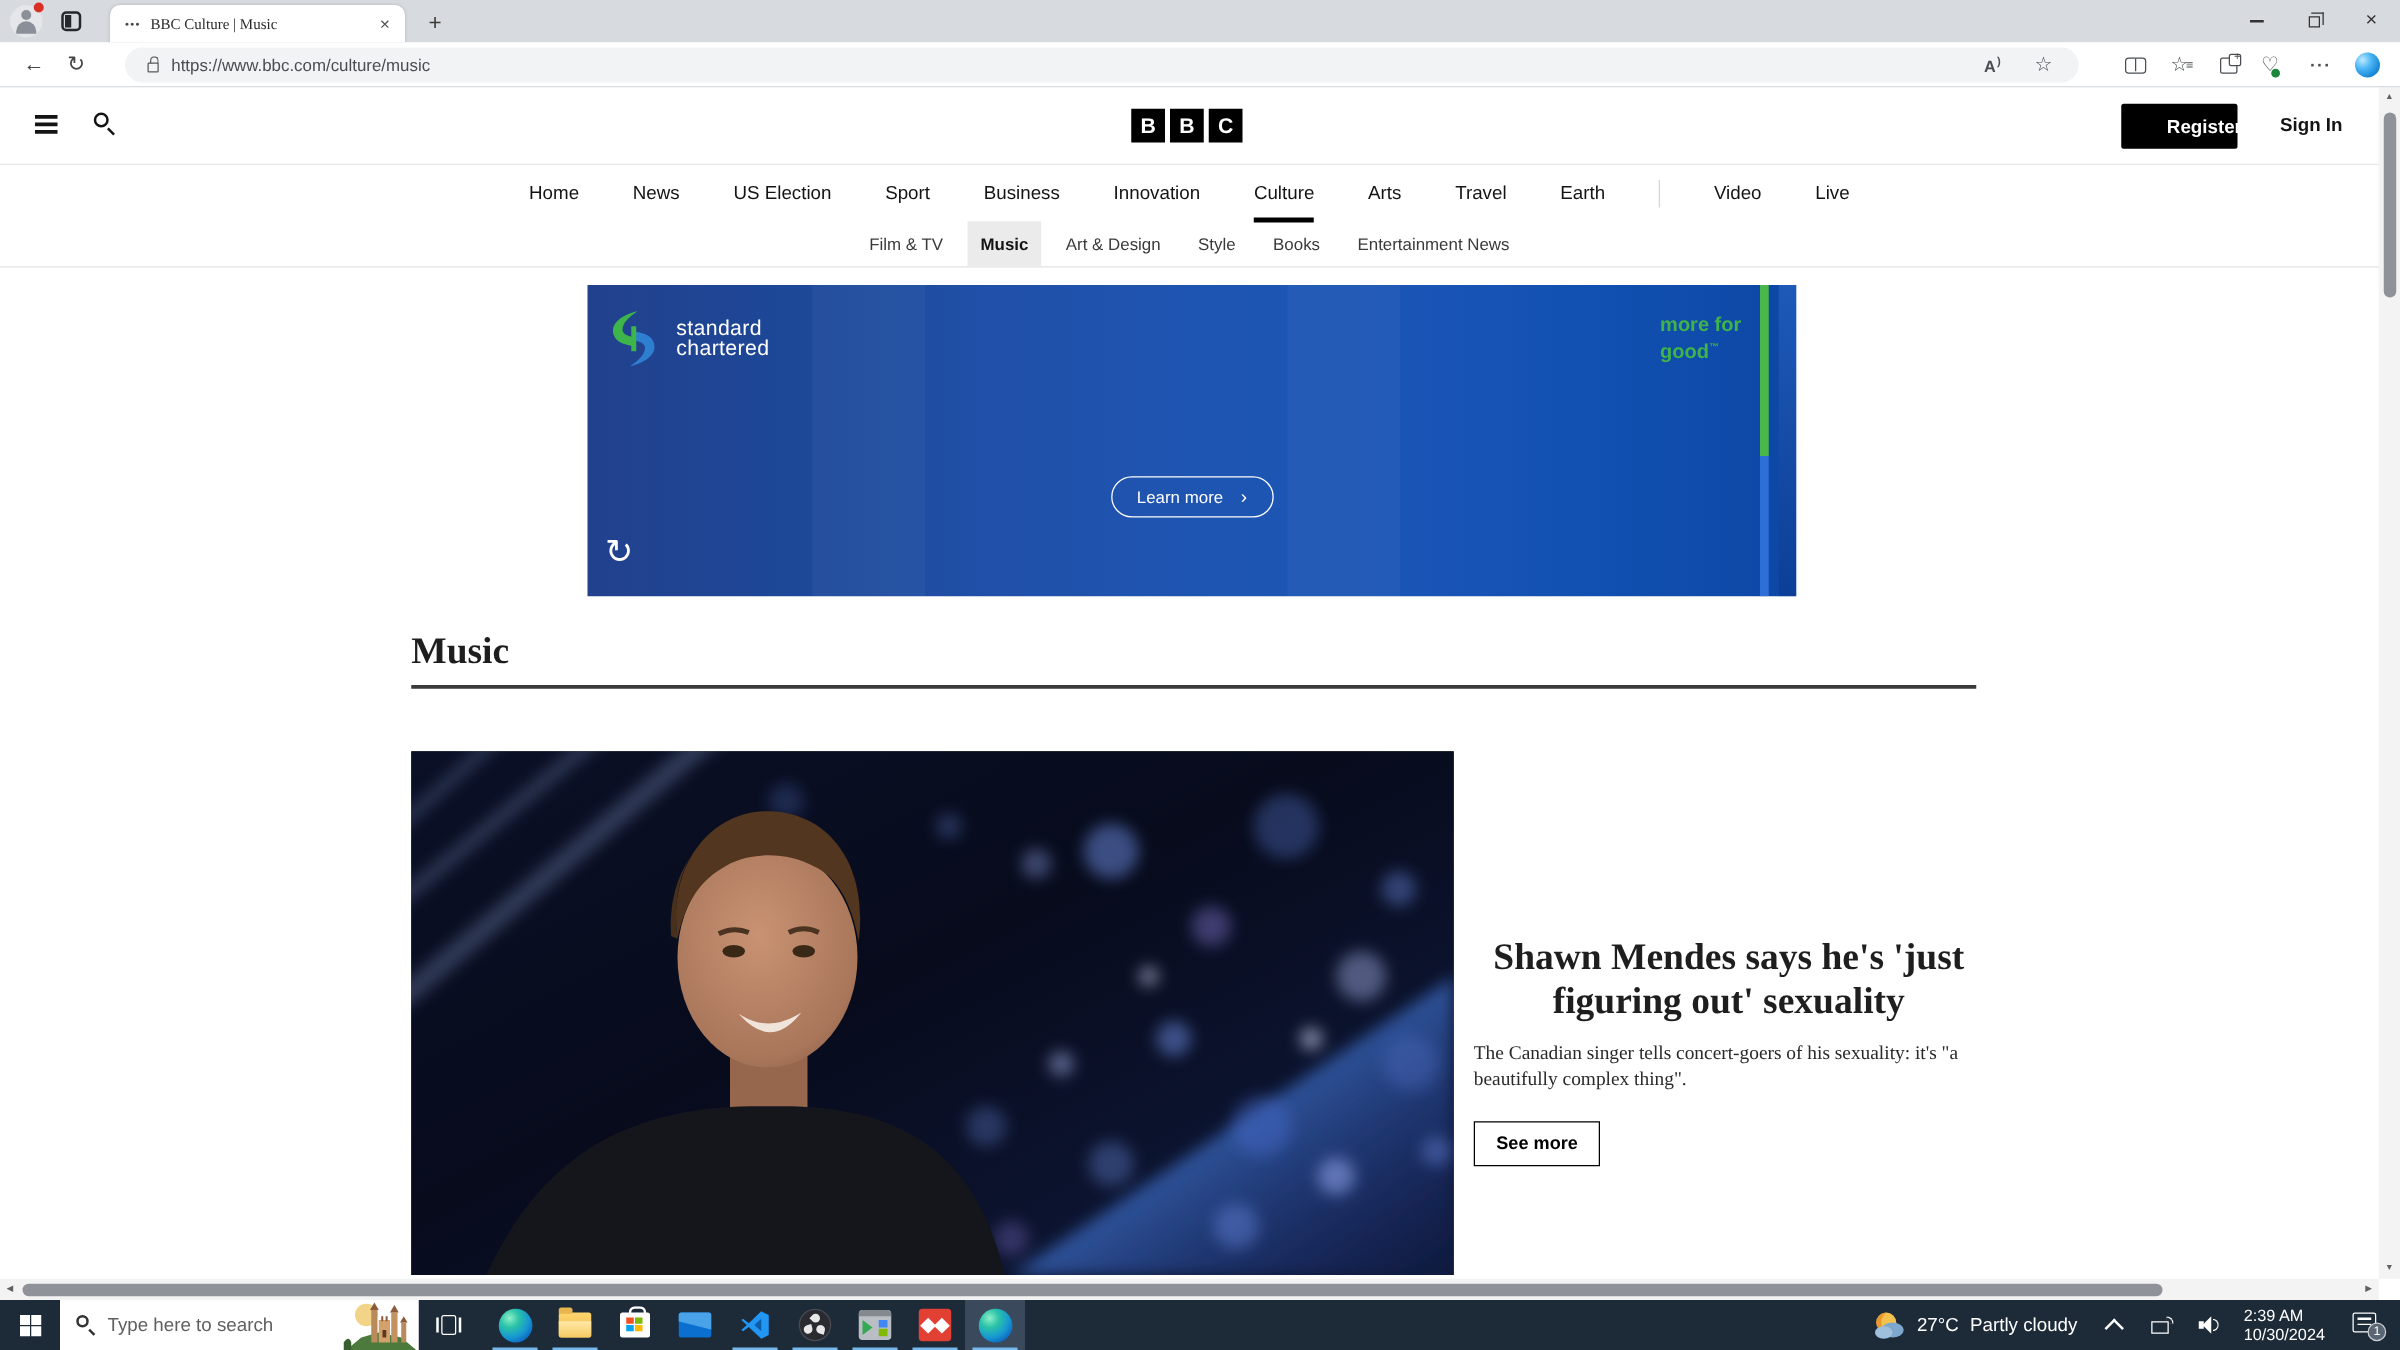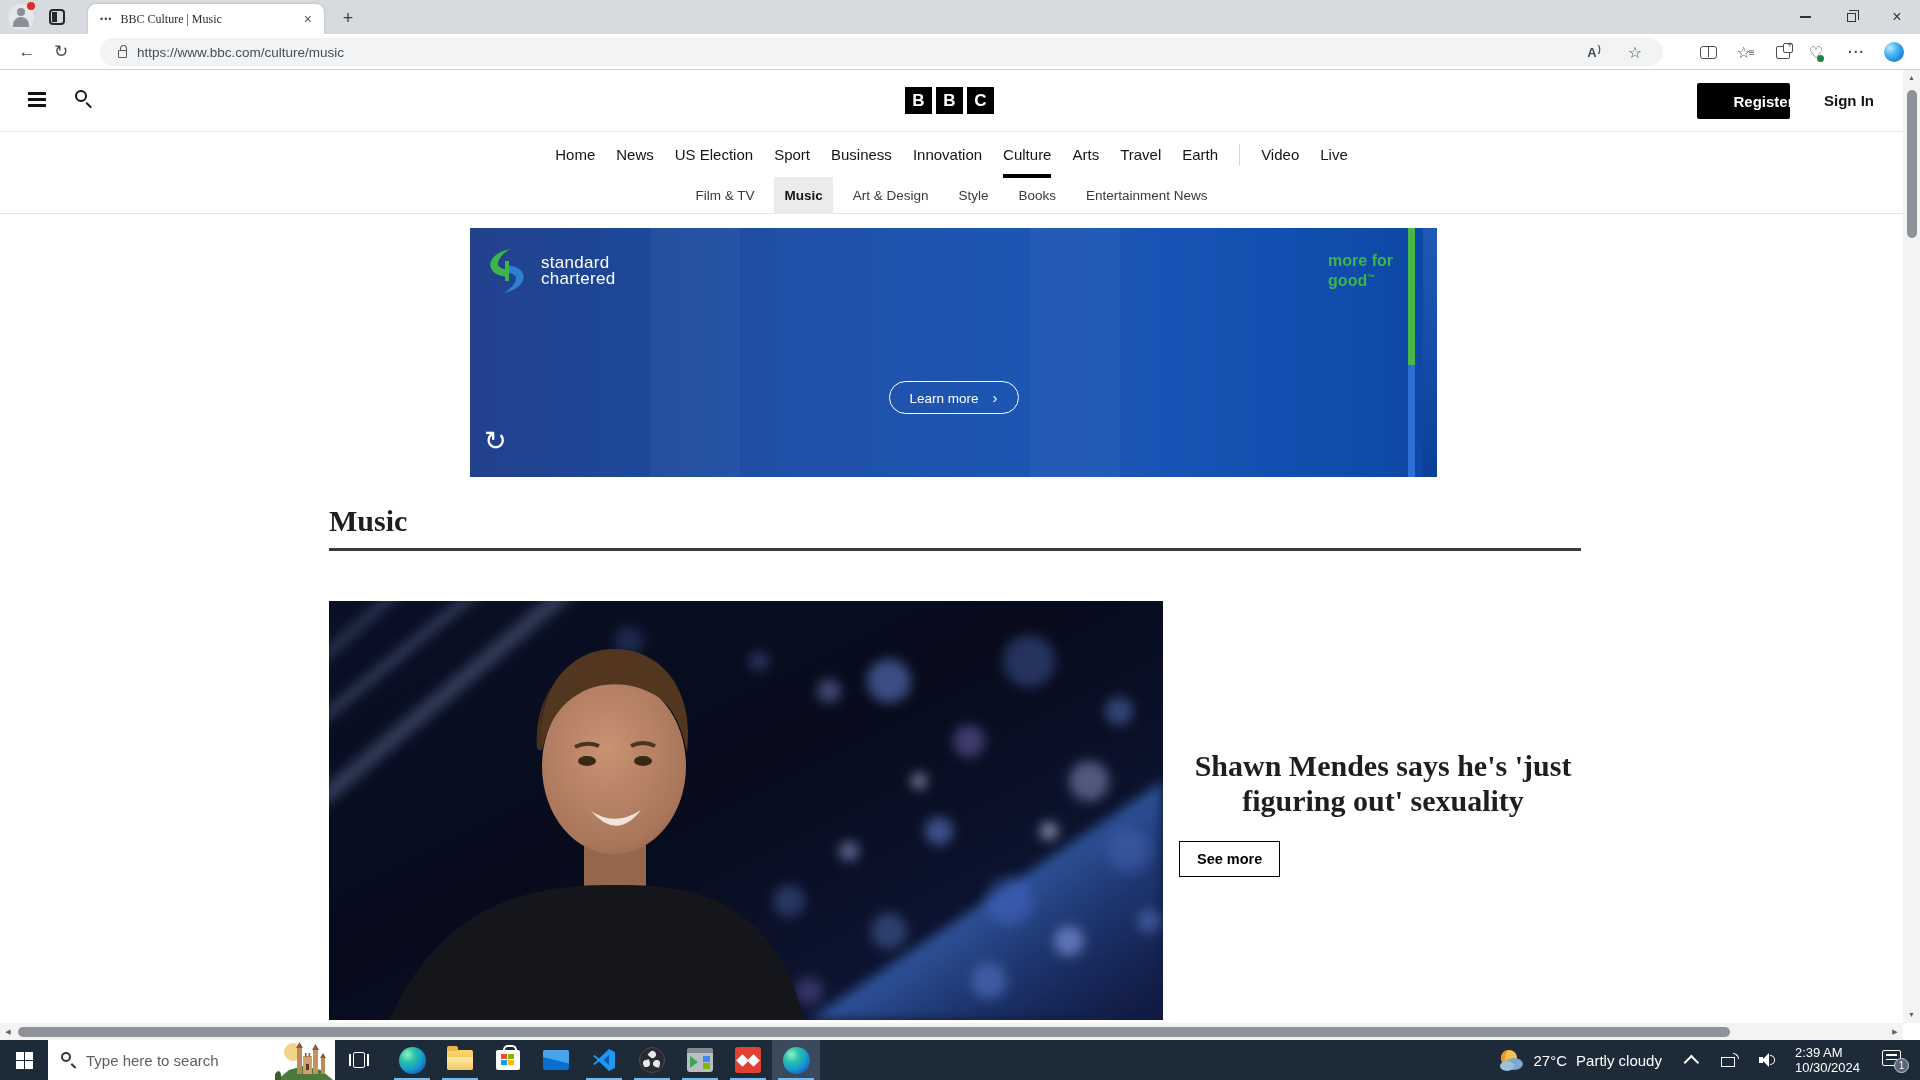--- a/index.html
+++ b/index.html
@@ -75,21 +75,21 @@
   .bbc-search .lens { position:absolute; left:1px; top:1px; width:12px; height:12px; border:2.2px solid #141414; border-radius:50%; }
   .bbc-search .handle { position:absolute; left:13px; top:13px; width:7px; height:2.2px; background:#141414; transform:rotate(45deg); transform-origin:0 0; }
   .bbc-logo { position:absolute; left:905px; top:17px; display:flex; gap:4px; }
   .bbc-logo .blk { width:27px; height:27px; background:#000; color:#fff; font-weight:bold; font-size:17px;
     display:flex; align-items:center; justify-content:center; }
   .register-btn { position:absolute; left:1697px; top:13px; width:93px; height:36px; background:#000; color:#fff;
     font-size:15px; font-weight:bold; display:flex; align-items:center; justify-content:center; border-radius:2px;padding-left:40px; }
   .signin-link { position:absolute; left:1824px; top:22px; font-size:15px; font-weight:bold; color:#141414; }
 
   .bbc-nav { position:absolute; left:0; top:131px; width:1903px; height:46px; border-top:1px solid #e6e6e6;
-    display:flex; justify-content:center; align-items:center; gap:21px; }
+    display:flex; justify-content:center; align-items:center; gap:43px; }
   .bbc-nav a { font-size:15px; color:#141414; text-decoration:none; height:46px; line-height:46px; position:relative; white-space:nowrap; }
   .bbc-nav a.active { border-bottom:4px solid #000; }
   .bbc-nav .nav-divider { width:1px; height:22px; background:#d5d5d5; }
 
   .bbc-subnav { position:absolute; left:0; top:177px; width:1903px; height:37px; border-bottom:1px solid #e3e3e3;
     display:flex; justify-content:center; align-items:center; gap:10px; }
   .bbc-subnav a { font-size:13.5px; color:#3a3a3a; text-decoration:none; padding:0 10px; height:37px; line-height:37px; white-space:nowrap; }
   .bbc-subnav a.active { background:#ebebeb; font-weight:bold; color:#141414; }
 
   
@@ -388,20 +388,21 @@
         <ellipse cx="258" cy="160" rx="9" ry="5" fill="#3a2817"></ellipse>
         <ellipse cx="314" cy="160" rx="9" ry="5" fill="#3a2817"></ellipse>
         <path d="M 246 146 Q 258 140 270 145" stroke="#4a3320" stroke-width="4" fill="none"></path>
         <path d="M 302 145 Q 314 139 326 145" stroke="#4a3320" stroke-width="4" fill="none"></path>
         <path d="M 262 210 Q 286 226 312 209 Q 288 240 262 210 Z" fill="#f0e4da"></path>
       </g>
     </svg>
   </div>
   <div class="article-col">
     <div class="article-headline">Shawn Mendes says he's 'just figuring out' sexuality</div>
+    <div class="article-summary">The Canadian singer tells concert-goers of his sexuality: it's "a beautifully complex thing".</div>
     <div class="seemore-btn">See more</div>
   </div>
 
   <div class="vscroll">
     <div class="arr up">▲</div>
     <div class="vthumb"></div>
     <div class="arr down">▼</div>
   </div>
   <div class="hscroll">
     <div class="arr left">◀</div>

